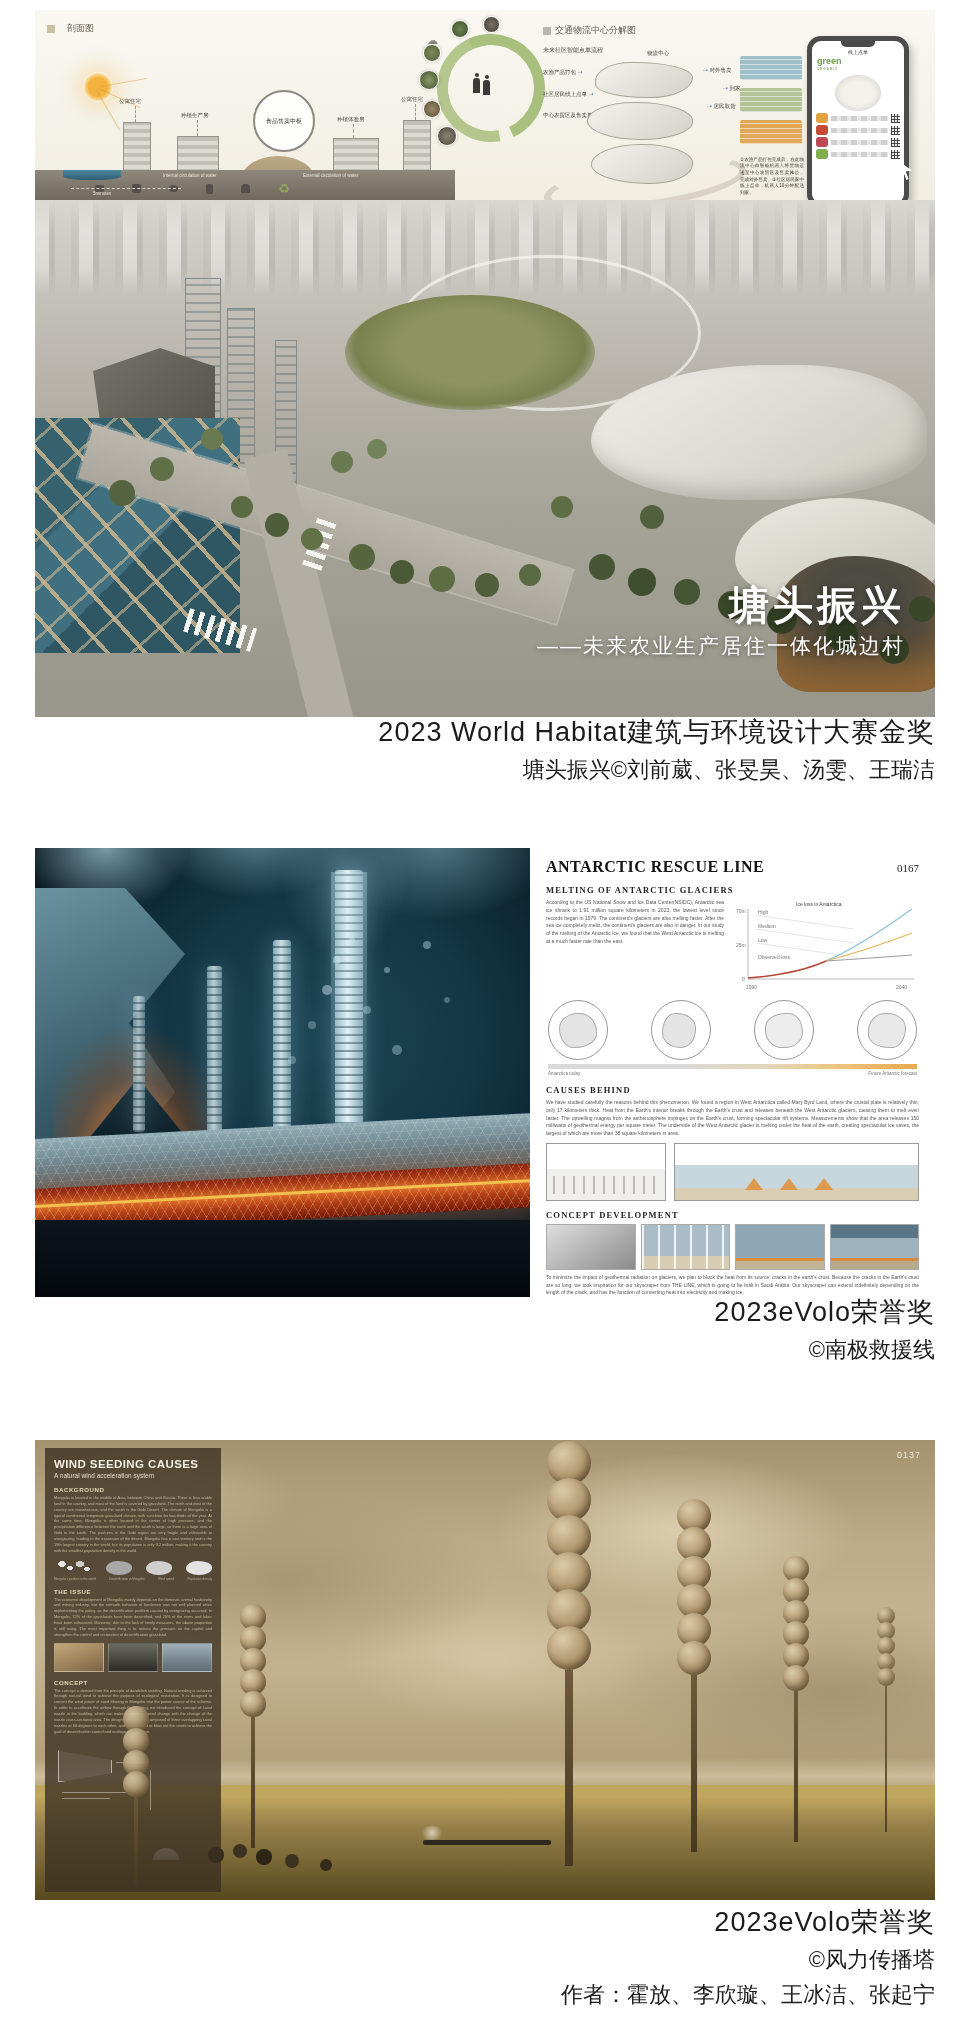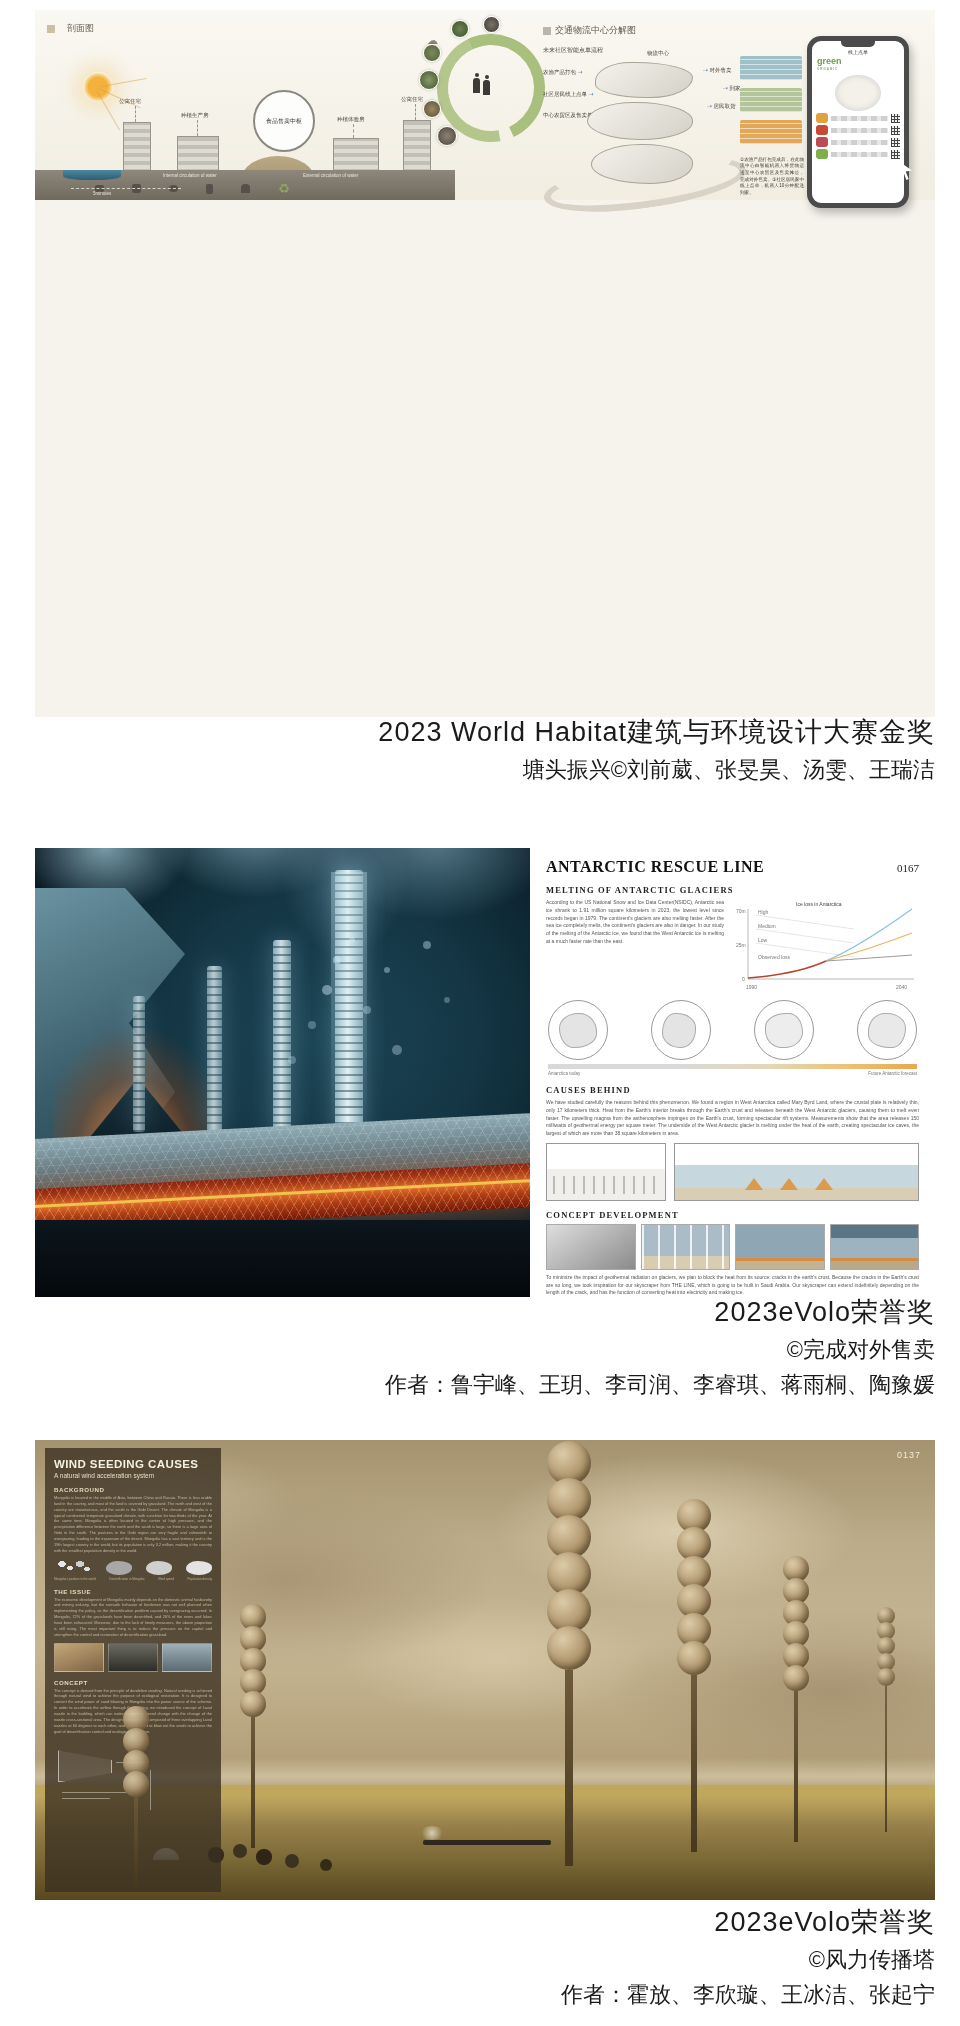--- a/index.html
+++ b/index.html
@@ -369,20 +369,40 @@
           </div>
         <div class="ph-row">
             <span class="food" style="background:#7fae4a;"></span>
             <span class="bar"></span>
             <span class="qr"></span>
           </div>
       </div>
       <div class="cursor"></div>
     </div>
 
+    <div class="p1-render">
+      <div class="skyline"></div>
+      <div class="tower1" style="left:150px;top:78px;width:34px;height:232px;"></div>
+      <div class="tower1" style="left:192px;top:108px;width:26px;height:200px;"></div>
+      <div class="tower1" style="left:240px;top:140px;width:20px;height:160px;"></div>
+      <div class="ringroad"></div>
+      <div class="greendome"></div>
+      <div class="whiteb1"></div>
+      <div class="whiteb2"></div>
+      <div class="darkb"></div>
+      <div class="canal"></div>
+      <div class="road1"></div>
+      <div class="road2"></div>
+      <div class="cross" style="left:150px;top:418px;width:70px;height:24px;transform:rotate(17deg);"></div>
+      <div class="cross" style="left:258px;top:332px;width:54px;height:20px;transform:rotate(-72deg);"></div>
+      <div class="glassb"></div>
+      <div class="trees"></div>
+      <div class="p1-title">塘头振兴</div>
+      <div class="p1-sub">——未来农业生产居住一体化城边村</div>
+    </div>
   </section>
 
   <div class="cap" style="top:716px;">
     <div class="l1">2023 World Habitat建筑与环境设计大赛金奖</div>
     <div class="l2">塘头振兴©刘前葳、张旻昊、汤雯、王瑞洁</div>
   </div>
 
   <section class="p2">
     <div class="p2-art">
       <div class="ice-top"></div>
@@ -460,22 +480,21 @@
       </div>
       <div class="p2-paras">
         <p class="p2-body">To minimize the impact of geothermal radiation on glaciers, we plan to block the heat from its source: cracks in the earth's crust. Because the cracks in the Earth's crust are so long, we took inspiration for our skyscraper from THE LINE, which is going to be built in Saudi Arabia. Our skyscraper can extend indefinitely depending on the length of the crack, and has the function of converting heat into electricity and making ice.</p>
 
       </div>
     </div>
   </section>
 
   <div class="cap" style="top:1296px;">
     <div class="l1">2023eVolo荣誉奖</div>
-    <div class="l2">©完成对外售卖</div>
-    <div class="l2">作者：鲁宇峰、王玥、李司润、李睿琪、蒋雨桐、陶豫媛</div>
+    <div class="l2">©南极救援线</div>
   </div>
 
   <section class="p3">
     <div class="p3-scene">
       <div class="clouds"></div>
       <div class="p3-haze"></div>
       <div class="p3-ground"></div>
       <div class="tower tw1">
           <i></i>
           <i></i>

